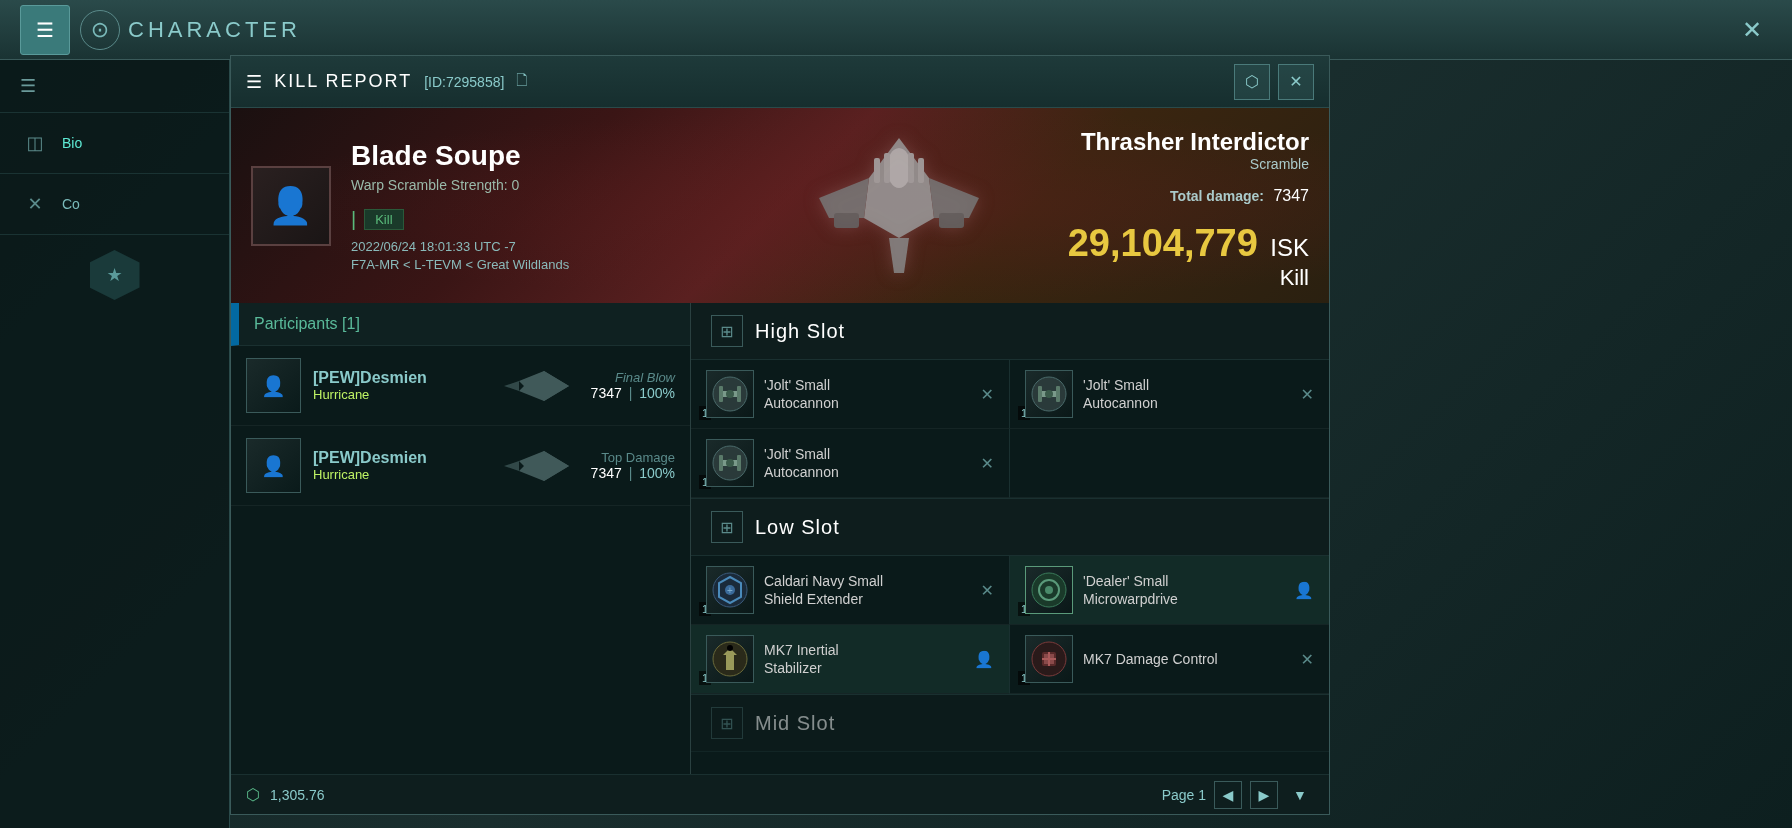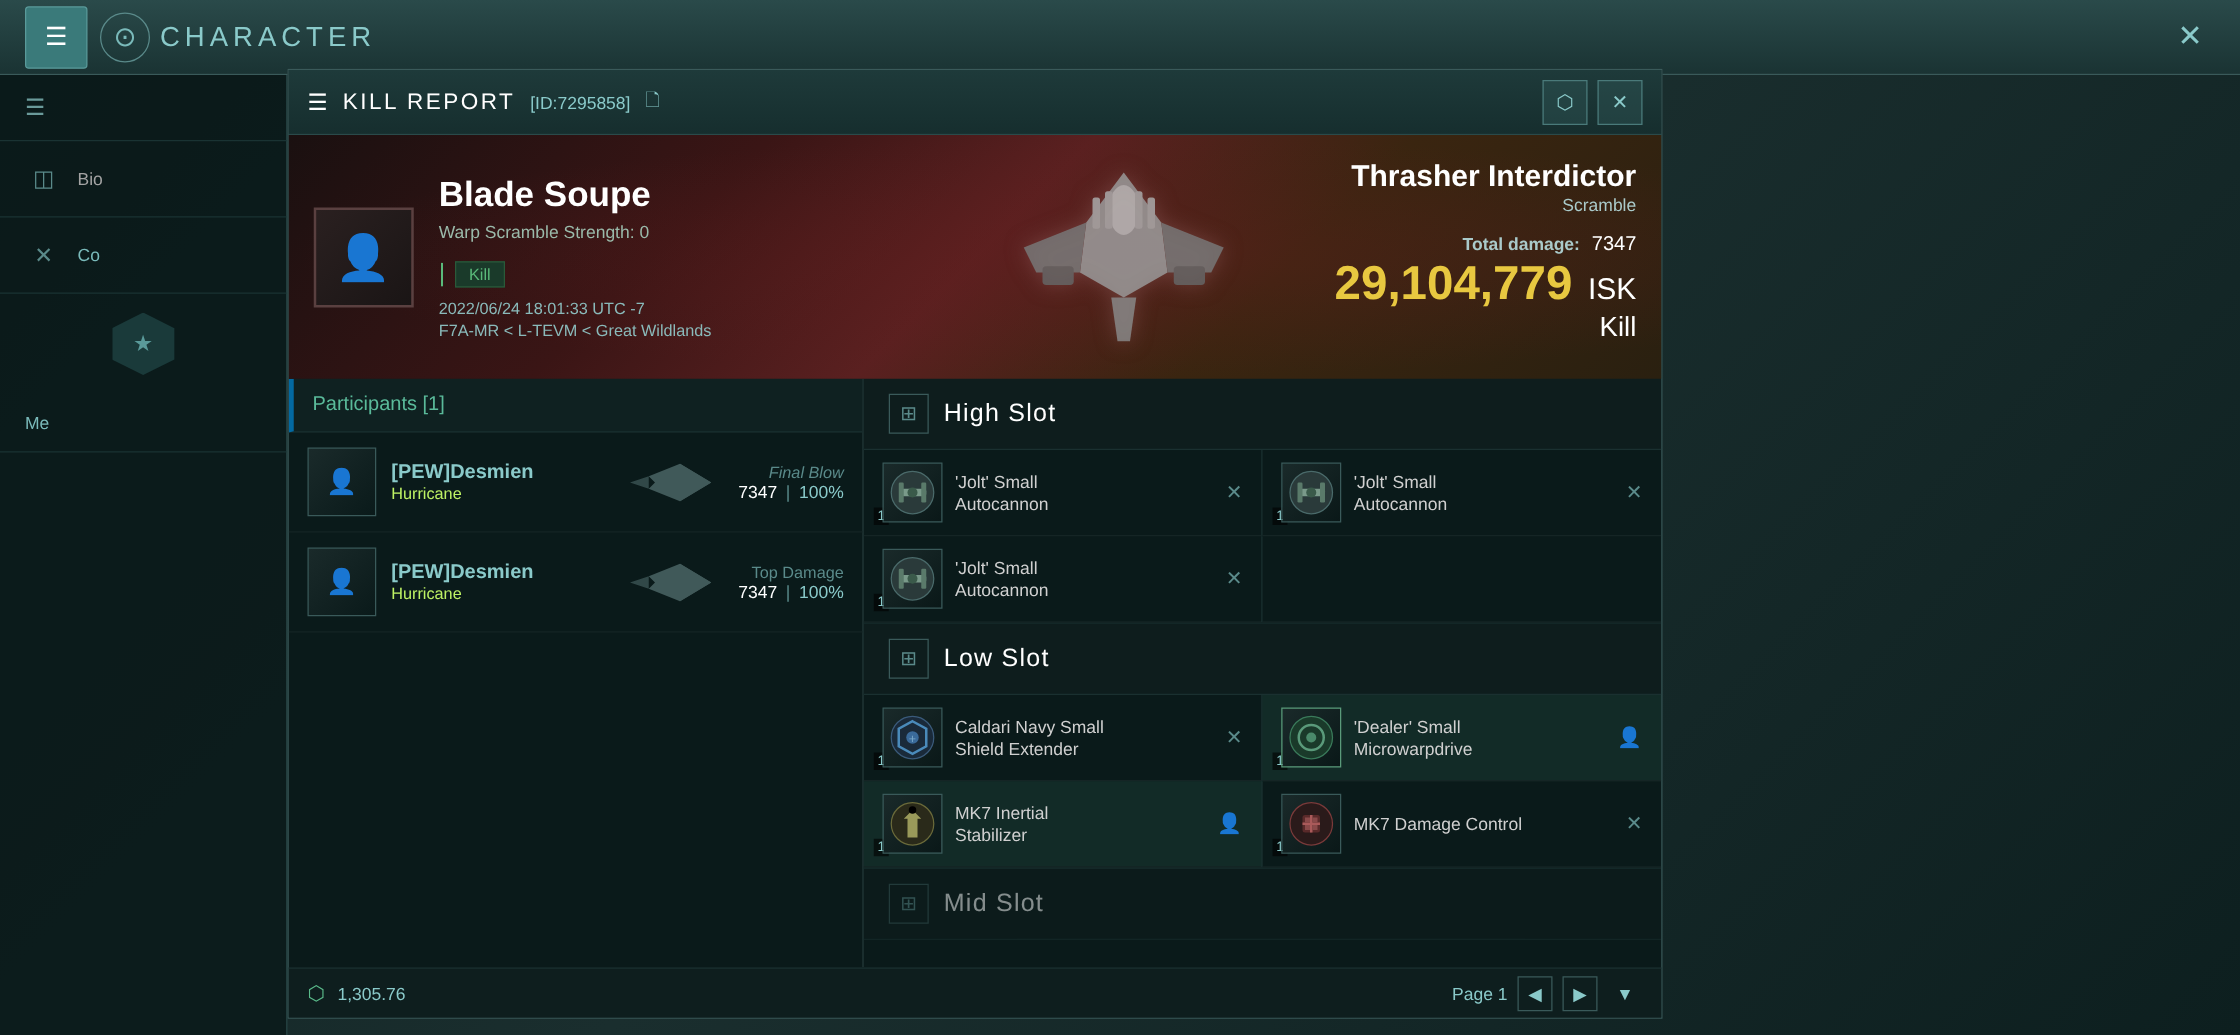--- a/index.html
+++ b/index.html
@@ -104,21 +104,21 @@
       gap: 12px;
     }
 
     .sidebar-item .icon {
       width: 30px; height: 30px;
       display: flex; align-items: center; justify-content: center;
       color: #5a8a8a;
       font-size: 18px;
     }
 
-    .bio-text { color: #a3a3a3; }
+    .bio-text { color: #5eead4; }
 
     
     .modal {
       position: absolute;
       top: 55px;
       left: 230px;
       width: 1100px;
       height: 760px;
       background: #0e1e1e;
       border: 1px solid #3a5a5a;
@@ -268,21 +268,21 @@
       display: flex;
       flex-direction: column;
       flex-shrink: 0;
     }
 
     .panel-title {
       padding: 12px 15px;
       font-size: 16px;
       color: #5aba9a;
       border-bottom: 1px solid #1a3030;
-      border-left: 4px solid #0369a1;
+      border-left: 8px solid #0369a1;
       background: rgba(20,40,40,0.5);
     }
 
     .participant-row {
       display: flex;
       align-items: center;
       padding: 12px 15px;
       border-bottom: 1px solid #152525;
       gap: 12px;
       cursor: pointer;
@@ -500,23 +500,20 @@
   </div>
   <div class="sidebar-item">
     <div class="icon">✕</div>
     <span>Co</span>
   </div>
   <div style="display:flex;align-items:center;justify-content:center;padding:15px;">
     <div class="hex-shape">
       <span style="color:#5a9a9a;font-size:18px;">★</span>
     </div>
   </div>
-  <div class="sidebar-item">
-    <span>Me</span>
-  </div>
 </div>
 
 <div class="modal">
 
   <div class="modal-header">
     <div class="modal-menu-icon">☰</div>
     <span class="modal-title">KILL REPORT</span>
     <span class="modal-id">[ID:7295858]</span>
     <span style="color:#8acaca;font-size:14px;">🗋</span>
     <div class="modal-header-actions">
@@ -565,21 +562,21 @@
       </svg>
     </div>
 
     <div class="kill-stats">
       <div style="font-size:24px;color:white;font-weight:bold;">Thrasher Interdictor</div>
       <div style="font-size:14px;color:#aacaca;">Scramble</div>
       <div style="margin-top:15px;">
         <span style="font-size:14px;color:#aacaca;font-weight:bold;">Total damage:</span>
         <span style="font-size:16px;color:white;margin-left:5px;">7347</span>
       </div>
-      <div style="margin-top:1px;">
+      <div style="margin-top:17px;">
         <span style="font-size:38px;color:#e8c840;font-weight:bold;">29,104,779</span>
         <span style="font-size:24px;color:white;margin-left:8px;">ISK</span>
       </div>
       <div style="font-size:22px;color:white;">Kill</div>
     </div>
   </div>
 
   <div class="modal-content">
 
     <div class="participants-panel">

